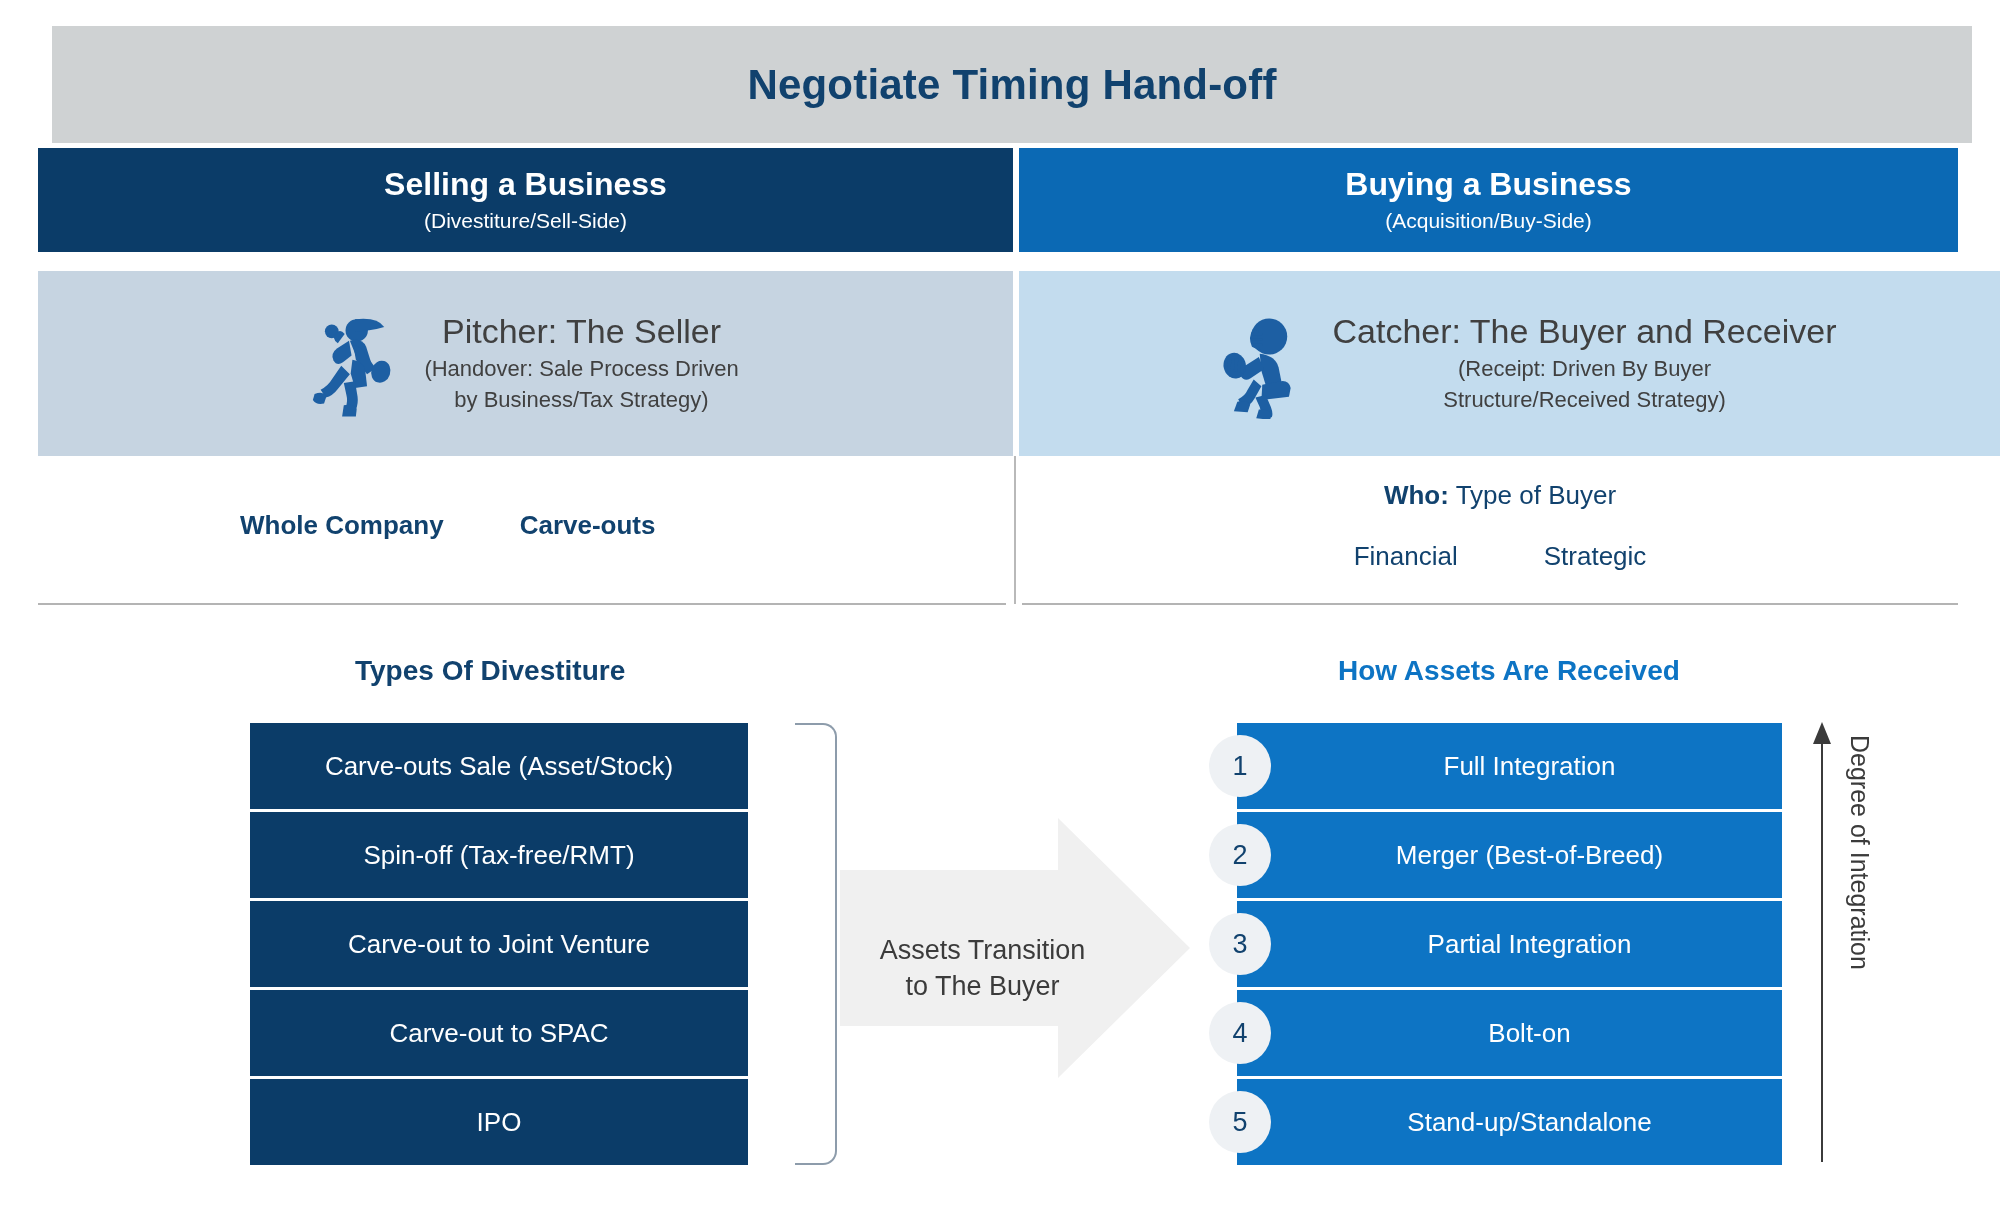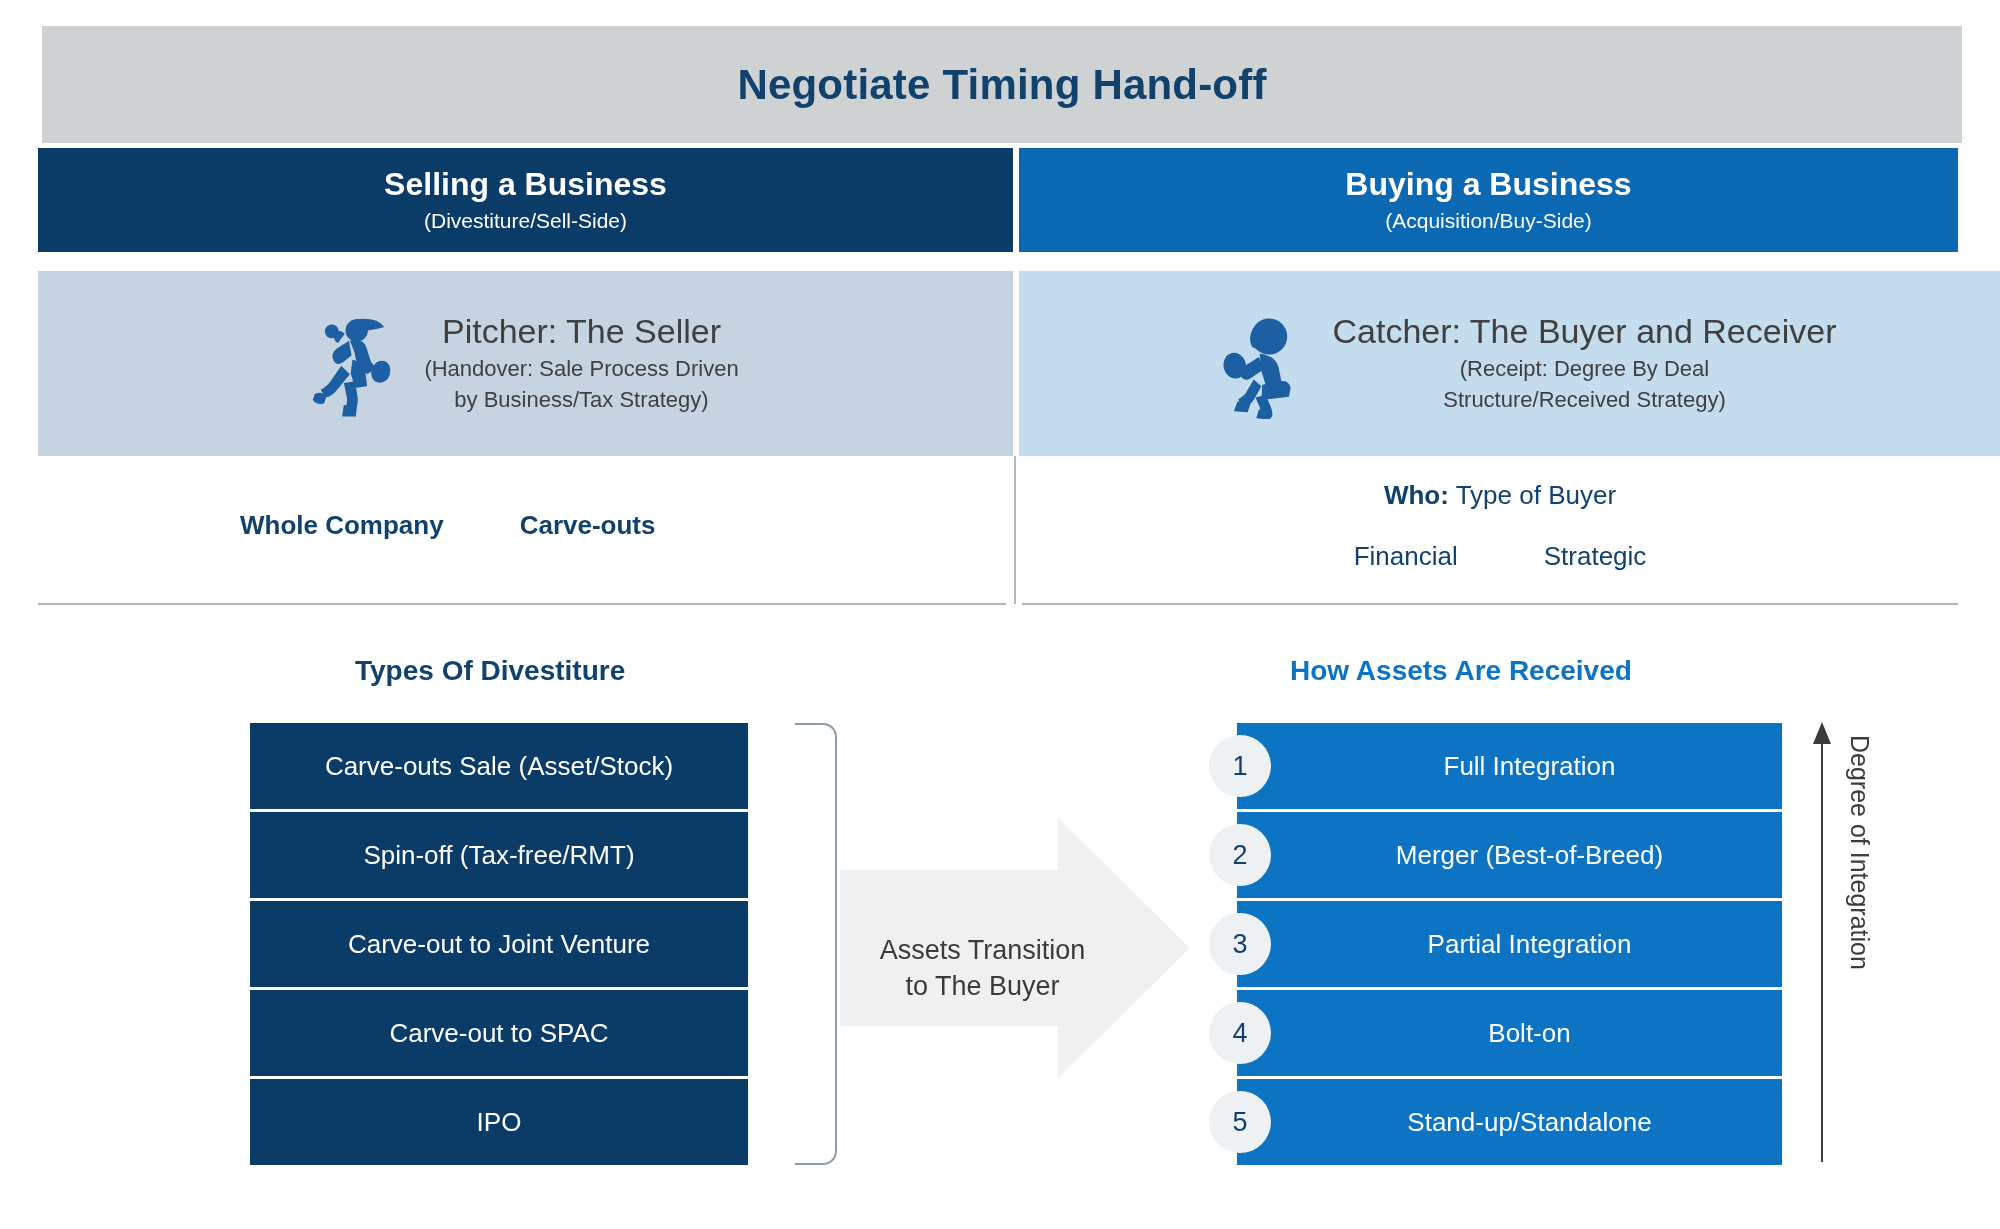--- a/index.html
+++ b/index.html
@@ -6,21 +6,21 @@
   html, body {
     width: 2000px; height: 1229px;
     background: #ffffff;
     font-family: "Liberation Sans", sans-serif;
     overflow: hidden;
   }
   .canvas { position: relative; width: 2000px; height: 1229px; background:#fff; }
 
   
   .title-bar {
-    position: absolute; left: 42px; top: 26px; width: 1920px; height: 117px;
+    position: absolute; left: 52px; top: 26px; width: 1920px; height: 117px;
     background: #cfd2d3; display: flex; align-items: center; justify-content: center;
   }
   .title-bar .title {
     font-size: 42px; font-weight: bold; color: #11426e; letter-spacing: .2px;
   }
 
   
   .col-head {
     position: absolute; top: 148px; height: 104px;
     display: flex; flex-direction: column; align-items: center; justify-content: center;
@@ -66,21 +66,21 @@
   .mid-right-block .who-line b { font-weight: bold; }
   .mid-right-block .who-line span.normal { font-weight: normal; }
   .mid-right-block .buyer-row {
     display: flex; justify-content: center; gap: 86px; margin-top: 30px;
     font-size: 26px; font-weight: normal;
   }
 
   
   .sec-head { position: absolute; top: 655px; font-size: 28px; font-weight: bold; }
   .sec-head.left  { left: 355px; color: #11426e; }
-  .sec-head.right { left: 1290px; color: #0d74c4; }
+  .sec-head.right { left: 1338px; color: #0d74c4; }
 
   
   .left-list { position: absolute; left: 250px; top: 723px; width: 498px; }
   .left-list .row {
     height: 86px; margin-bottom: 3px; background: #0b3c68; color: #fff;
     display: flex; align-items: center; justify-content: center;
     font-size: 26px;
   }
   .bracket {
     position: absolute; left: 795px; top: 723px; width: 42px; height: 442px;
@@ -180,21 +180,21 @@
           <path d="M48 84 l22 -4 q9 -1 11 8 l-2 10 l-32 4 z"></path>
           <path d="M47 86 l-8 14 q-5 9 -14 11 l-5 -10 q8 -4 11 -11 l7 -12 z"></path>
           <path d="M19 104 q10 -3 15 3 l-3 9 l-16 -1 z"></path>
           <path d="M52 96 l6 14 q3 8 1 12 l-13 -1 q1 -6 -1 -11 l-5 -11 z"></path>
           <path d="M44 113 q11 -1 15 6 l-2 6 l-16 -2 z"></path>
         </g>
       </svg>
     </div>
     <div class="role-text">
       <div class="r-main">Catcher: The Buyer and Receiver</div>
-      <div class="r-sub">(Receipt: Degree By Deal</div>
+      <div class="r-sub">(Receipt: Driven By Buyer</div>
       <div class="r-sub">Structure/Received Strategy)</div>
     </div>
   </div>
 
   <div class="mid-divider-v"></div>
   <div class="mid-rule left"></div>
   <div class="mid-rule right"></div>
 
   <div class="mid-left-row">
     <span>Whole Company</span>

